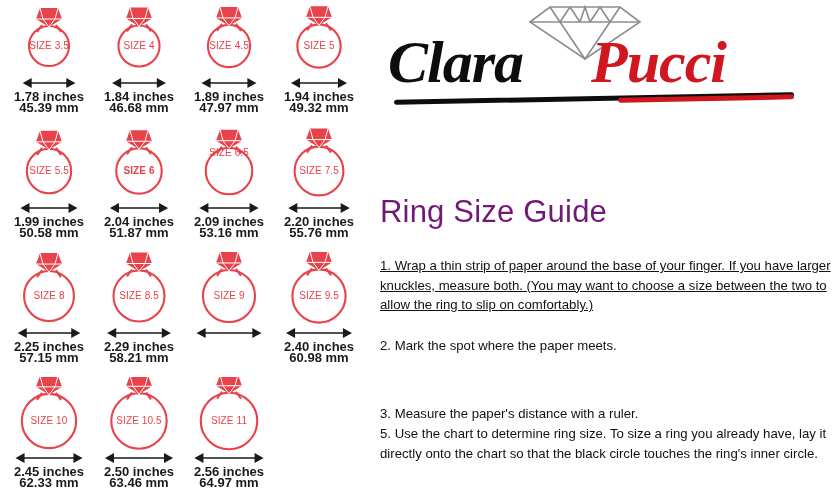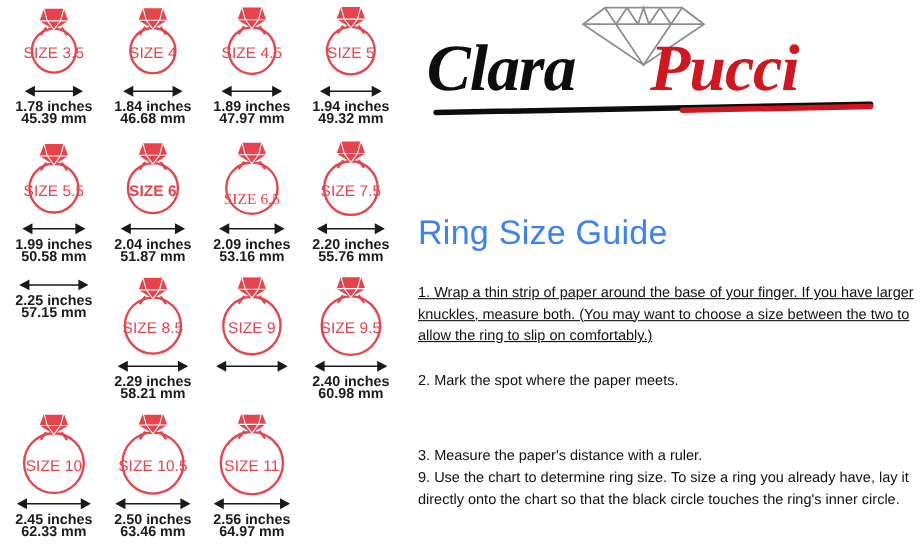--- a/index.html
+++ b/index.html
@@ -42,21 +42,21 @@
     width: 90px;
     height: 74px;
   }
   .ring-svg { display: block; margin: 0 auto; }
   .size-label {
     position: absolute;
     left: 0;
     right: 0;
     top: 40px;
     text-align: center;
-    font-size: 14px;
+    font-size: 10px;
     color: #e8424a;
     font-family: "Liberation Sans", sans-serif;
     letter-spacing: 0.1px;
   }
   .arrow-wrap {
     position: relative;
     width: 90px;
     height: 14px;
   }
   .arrow-svg { display: block; margin: 0 auto; }
@@ -128,21 +128,21 @@
     background: #d0161e;
     border-radius: 3px;
     transform: skewY(-1.1deg);
   }
 
   #guide-title {
     position: absolute;
     left: 12px;
     top: 194px;
     font-size: 31px;
-    color: #3b82f6;
+    color: #701a75;
     font-family: "Liberation Sans", sans-serif;
     letter-spacing: 0.2px;
   }
 
   .step {
     position: absolute;
     left: 12px;
     width: 452px;
     font-size: 13.2px;
     line-height: 19.5px;
@@ -280,21 +280,21 @@
         </div>
       </div>
       <div class="cell">
         <div class="ring-wrap">
           <svg width="90" height="74" viewBox="0 0 90 74" class="ring-svg">
             <circle cx="45" cy="44" r="23.3" fill="none" stroke="#e8424a" stroke-width="2.1"></circle>
             <path d="M33,26.7 L38,19.7 M57,26.7 L52,19.7" stroke="#e8424a" stroke-width="2.1" fill="none"></path>
             <path d="M32,13.7 L36,2.6999999999999993 L54,2.6999999999999993 L58,13.7 L45,21.7 Z" fill="#e8424a"></path>
             <path d="M32,13.7 L58,13.7 M36,2.6999999999999993 L39,13.7 M54,2.6999999999999993 L51,13.7 M39,13.7 L45,21.7 M51,13.7 L45,21.7" stroke="#ffffff" stroke-width="1" fill="none"></path>
           </svg>
-          <div class="size-label" style="top: 47px; font-family: Liberation Serif, serif;">SIZE 6.5</div>
+          <div class="size-label" style="top: 20px;">SIZE 6.5</div>
         </div>
         <div class="arrow-wrap">
           <svg width="90" height="14" viewBox="0 0 90 14" class="arrow-svg">
             <path d="M16.7,7 L73.3,7 M16.7,7 L23.7,3.2 L23.7,10.8 Z M73.3,7 L66.3,3.2 L66.3,10.8 Z" stroke="#1a1a1a" stroke-width="1.4" fill="#1a1a1a"></path>
           </svg>
         </div>
         <div class="meas">
           <div>2.09 inches</div>
           <div>53.16 mm</div>
         </div>
@@ -313,20 +313,29 @@
           <svg width="90" height="14" viewBox="0 0 90 14" class="arrow-svg">
             <path d="M15.600000000000001,7 L74.4,7 M15.600000000000001,7 L22.6,3.2 L22.6,10.8 Z M74.4,7 L67.4,3.2 L67.4,10.8 Z" stroke="#1a1a1a" stroke-width="1.4" fill="#1a1a1a"></path>
           </svg>
         </div>
         <div class="meas">
           <div>2.20 inches</div>
           <div>55.76 mm</div>
         </div>
       </div>
       <div class="cell">
+        <div class="ring-wrap">
+          <svg width="90" height="74" viewBox="0 0 90 74" class="ring-svg">
+            <circle cx="45" cy="44" r="24.95" fill="none" stroke="#e8424a" stroke-width="2.1"></circle>
+            <path d="M33,25.05 L38,18.05 M57,25.05 L52,18.05" stroke="#e8424a" stroke-width="2.1" fill="none"></path>
+            <path d="M32,12.05 L36,1.0500000000000007 L54,1.0500000000000007 L58,12.05 L45,20.05 Z" fill="#e8424a"></path>
+            <path d="M32,12.05 L58,12.05 M36,1.0500000000000007 L39,12.05 M54,1.0500000000000007 L51,12.05 M39,12.05 L45,20.05 M51,12.05 L45,20.05" stroke="#ffffff" stroke-width="1" fill="none"></path>
+          </svg>
+          <div class="size-label" style="top: 38px;">SIZE 8</div>
+        </div>
         <div class="arrow-wrap">
           <svg width="90" height="14" viewBox="0 0 90 14" class="arrow-svg">
             <path d="M15.05,7 L74.95,7 M15.05,7 L22.05,3.2 L22.05,10.8 Z M74.95,7 L67.95,3.2 L67.95,10.8 Z" stroke="#1a1a1a" stroke-width="1.4" fill="#1a1a1a"></path>
           </svg>
         </div>
         <div class="meas">
           <div>2.25 inches</div>
           <div>57.15 mm</div>
         </div>
       </div>
@@ -465,16 +474,16 @@
       <div class="logo-word" id="logo-clara">Clara</div>
       <div id="logo-underline"></div>
       <div id="logo-underline-red"></div>
     </div>
 
     <div id="guide-title">Ring Size Guide</div>
 
     <div class="step" id="step1">1.  Wrap a thin strip of paper around the base of your finger. If you have larger knuckles, measure both. (You may want to choose a size between the two to allow the ring to slip on comfortably.)</div>
     <div class="step" id="step2">2.  Mark the spot where the paper meets.</div>
     <div class="step" id="step3">3.  Measure the paper's distance with a ruler.</div>
-    <div class="step" id="step4">9.  Use the chart to determine ring size. To size a ring you already have, lay it directly onto the chart so that the black circle touches the ring's inner circle.</div>
+    <div class="step" id="step4">5.  Use the chart to determine ring size. To size a ring you already have, lay it directly onto the chart so that the black circle touches the ring's inner circle.</div>
 
   </div>
 </div>
 
 </body></html>

